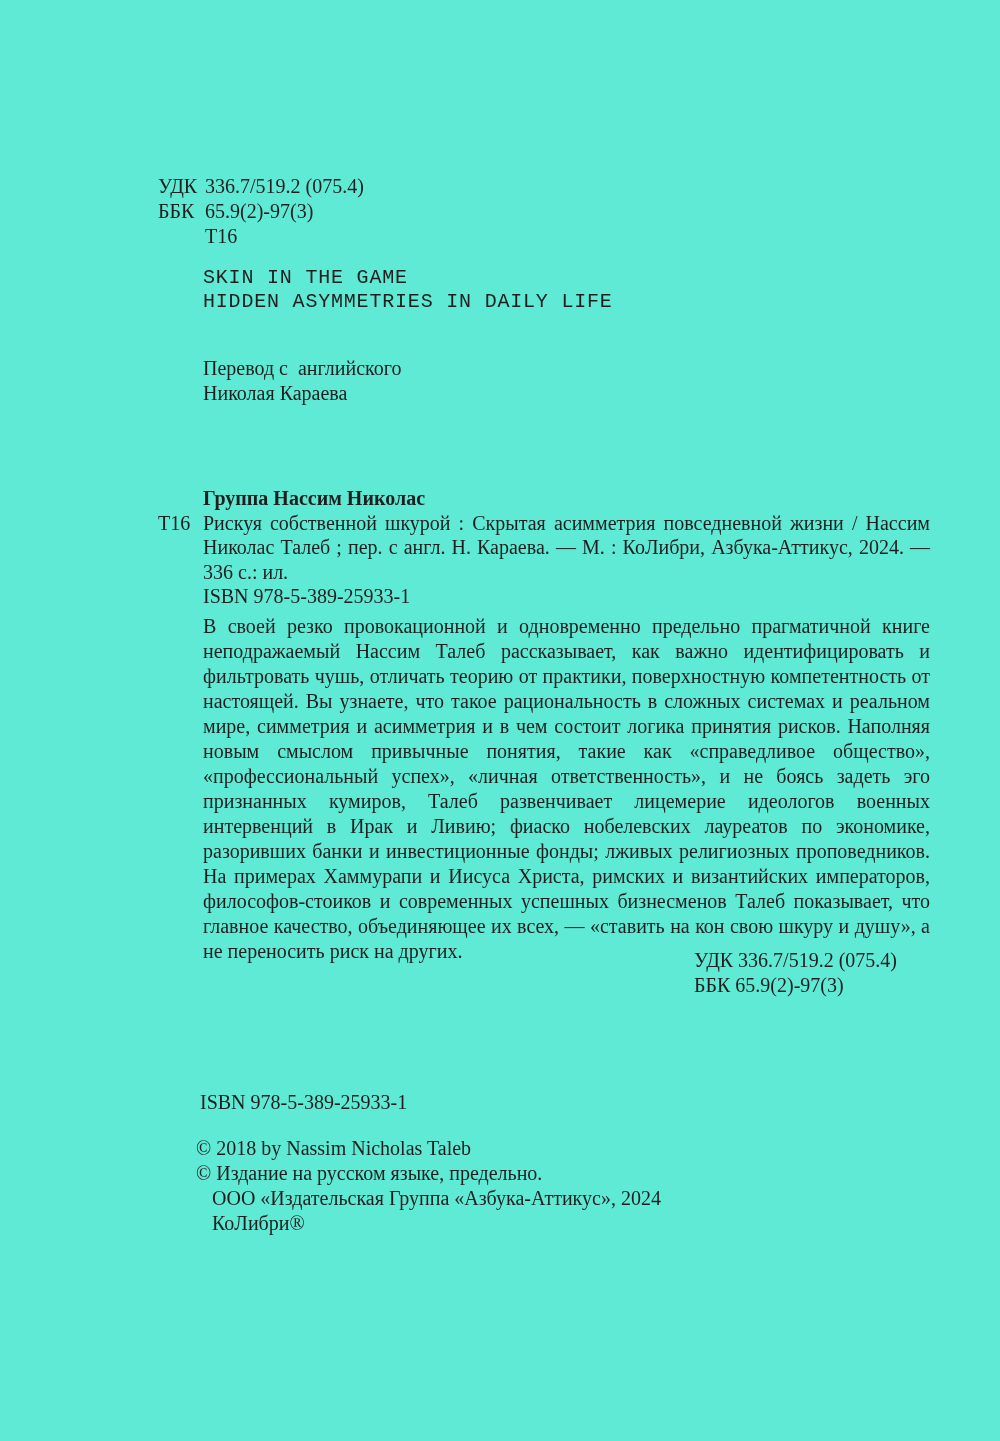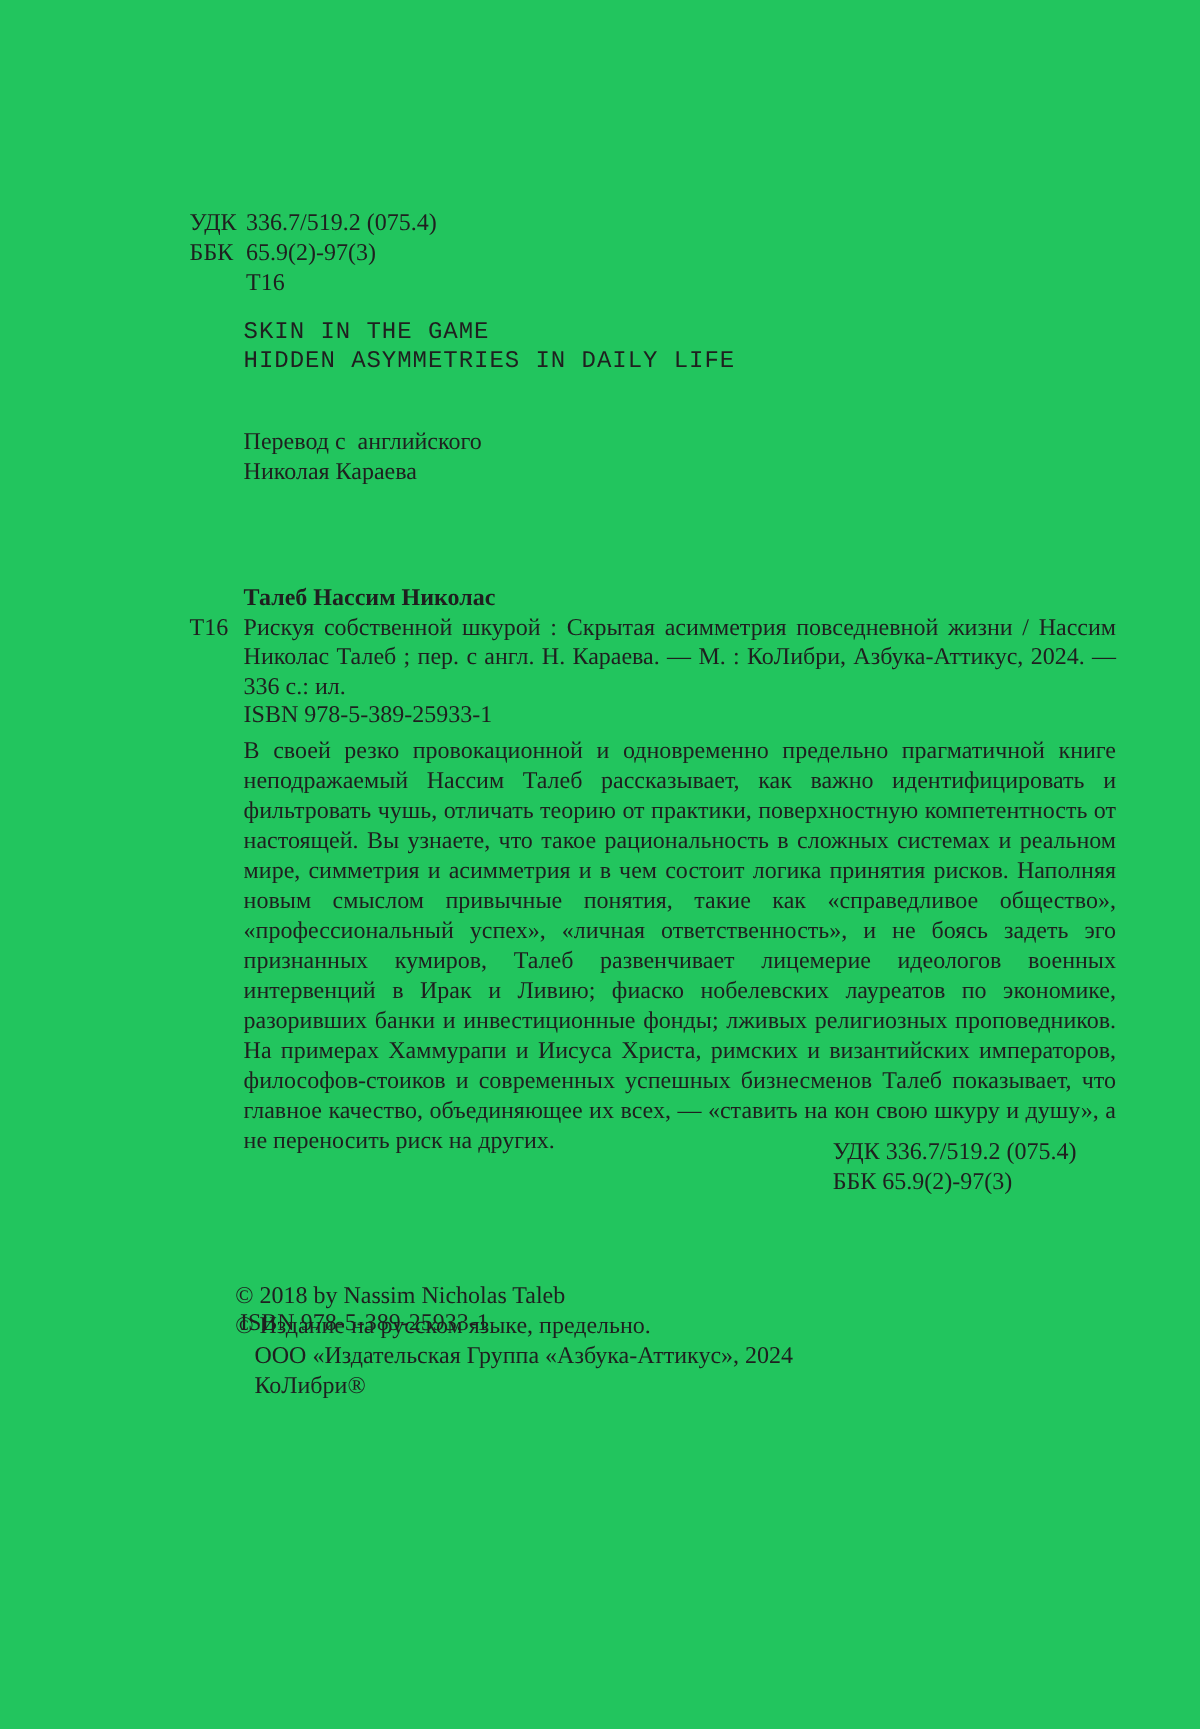--- a/index.html
+++ b/index.html
@@ -5,21 +5,21 @@
   html, body {
     margin: 0;
     padding: 0;
     background: #e9e9e9;
   }
   .page {
     position: relative;
     width: 1000px;
     height: 1441px;
     margin: 0 auto;
-    background: #22c55e;
+    background: #5eead4;
     font-family: "Liberation Serif", "DejaVu Serif", serif;
     color: #1f1f1f;
     font-size: 20px;
     overflow: hidden;
   }
   .abs { position: absolute; }
 
   
   .top-codes { left: 158px; top: 174px; line-height: 25px; }
   .code-row { white-space: nowrap; }
@@ -43,21 +43,21 @@
   .catalog-record { text-align: justify; }
 
   
   .annotation { left: 203px; top: 614px; width: 727px; line-height: 25px; text-align: justify; }
 
   
   .codes-right { left: 694px; top: 948px; line-height: 25px; }
 
   
   .isbn-bottom { left: 200px; top: 1090px; line-height: 25px; }
-  .copyright { left: 196px; top: 1068px; line-height: 25px; }
+  .copyright { left: 196px; top: 1136px; line-height: 25px; }
   .publisher-line { margin-left: 16px; }
 </style>
 </head>
 <body>
 
 <div class="page">
 
   <div class="abs top-codes">
     <div class="code-row">
       <span class="code-label">УДК</span><span>336.7/519.2 (075.4)</span>
@@ -75,21 +75,21 @@
     <div class="caps">HIDDEN ASYMMETRIES IN DAILY LIFE</div>
   </div>
 
   <div class="abs credit credit-translator">
     <div class="role">Перевод с  английского</div>
     <div>Николая Караева</div>
   </div>
 
 
   <div class="abs catalog">
-    <div class="catalog-author">Талеб Нассим Николас</div>
+    <div class="catalog-author">Группа Нассим Николас</div>
     <div class="catalog-record-wrap">
       <span class="catalog-code">Т16</span>
       <div class="catalog-record">Рискуя собственной шкурой : Скрытая асимметрия повседневной жизни / Нассим Николас Талеб ; пер. с англ. Н. Караева. — М. : КоЛибри, Азбука-Аттикус, 2024. — 336 с.: ил.</div>
     </div>
     <div>ISBN 978-5-389-25933-1</div>
   </div>
 
   <div class="abs annotation">В своей резко провокационной и одновременно предельно прагматичной книге неподражаемый Нассим Талеб рассказывает, как важно идентифицировать и фильтровать чушь, отличать теорию от практики, поверхностную компетентность от настоящей. Вы узнаете, что такое рациональность в сложных системах и реальном мире, симметрия и асимметрия и в чем состоит логика принятия рисков. Наполняя новым смыслом привычные понятия, такие как «справедливое общество», «профессиональный успех», «личная ответственность», и не боясь задеть эго признанных кумиров, Талеб развенчивает лицемерие идеологов военных интервенций в Ирак и Ливию; фиаско нобелевских лауреатов по экономике, разоривших банки и инвестиционные фонды; лживых религиозных проповедников. На примерах Хаммурапи и Иисуса Христа, римских и византийских императоров, философов-стоиков и современных успешных бизнесменов Талеб показывает, что главное качество, объединяющее их всех, — «ставить на кон свою шкуру и душу», а не переносить риск на других.</div>
 
   <div class="abs codes-right">

